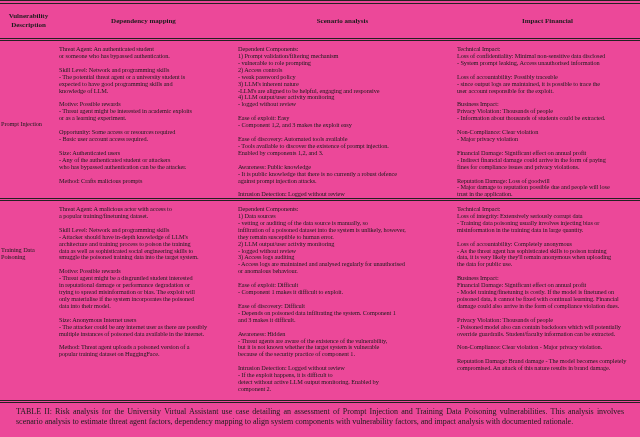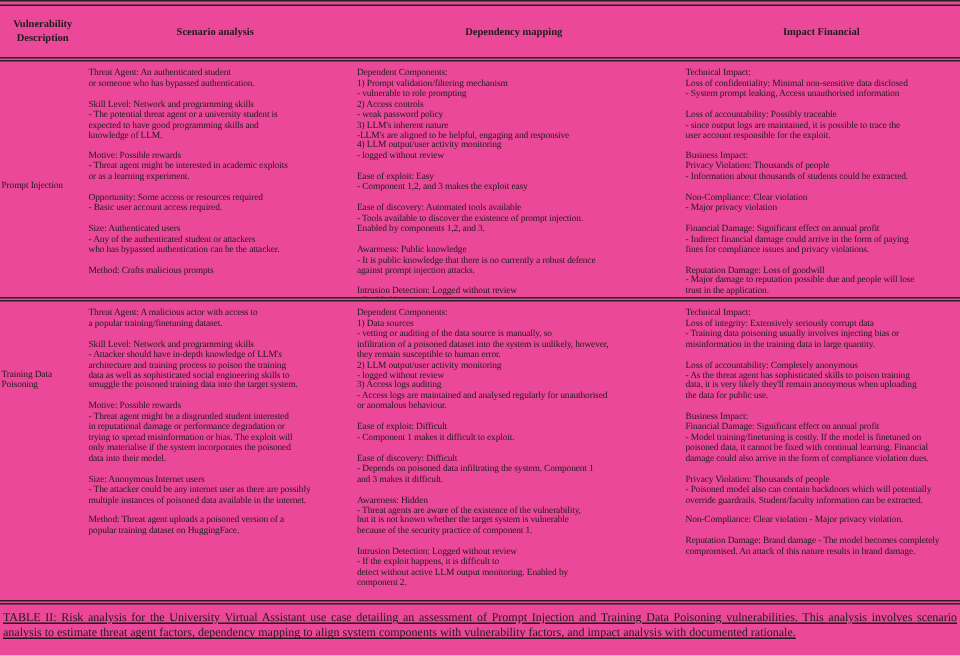--- a/index.html
+++ b/index.html
@@ -56,39 +56,38 @@
     overflow: hidden;
   }
   .cell.vuln      { padding-left: 1px; white-space: normal; }
   .row1 .vuln     { padding-top: 80px; }
   .row2 .vuln     { padding-top: 46px; padding-right: 14px; }
   .cell.scenario  { padding-left: 2px; padding-right: 2px; }
   .cell.dependency{ padding-left: 8px; padding-right: 6px; }
   .cell.impact    { padding-left: 2px; padding-right: 1px; }
   .caption {
     margin-top: 4px;
-    padding: 0 2px;
+    padding: 0 16px;
     font-size: 8px;
     line-height: 1.3;
     text-align: justify;
     color: #1c1c1c;
-    text-decoration: underline;
   }
 </style>
 </head>
 <body>
 
 <div class="page">
 
   <div class="risk-table">
 
     <div class="grid-row thead">
       <div class="th">Vulnerability Description</div>
+      <div class="th">Dependency mapping</div>
       <div class="th">Scenario analysis</div>
-      <div class="th">Dependency mapping</div>
       <div class="th">Impact Financial</div>
     </div>
 
     <div class="grid-row body-row row1">
       <div class="cell vuln">Prompt Injection</div>
       <div class="cell scenario">Threat Agent: An authenticated student
 or someone who has bypassed authentication.
 
 Skill Level: Network and programming skills
 - The potential threat agent or a university student is

